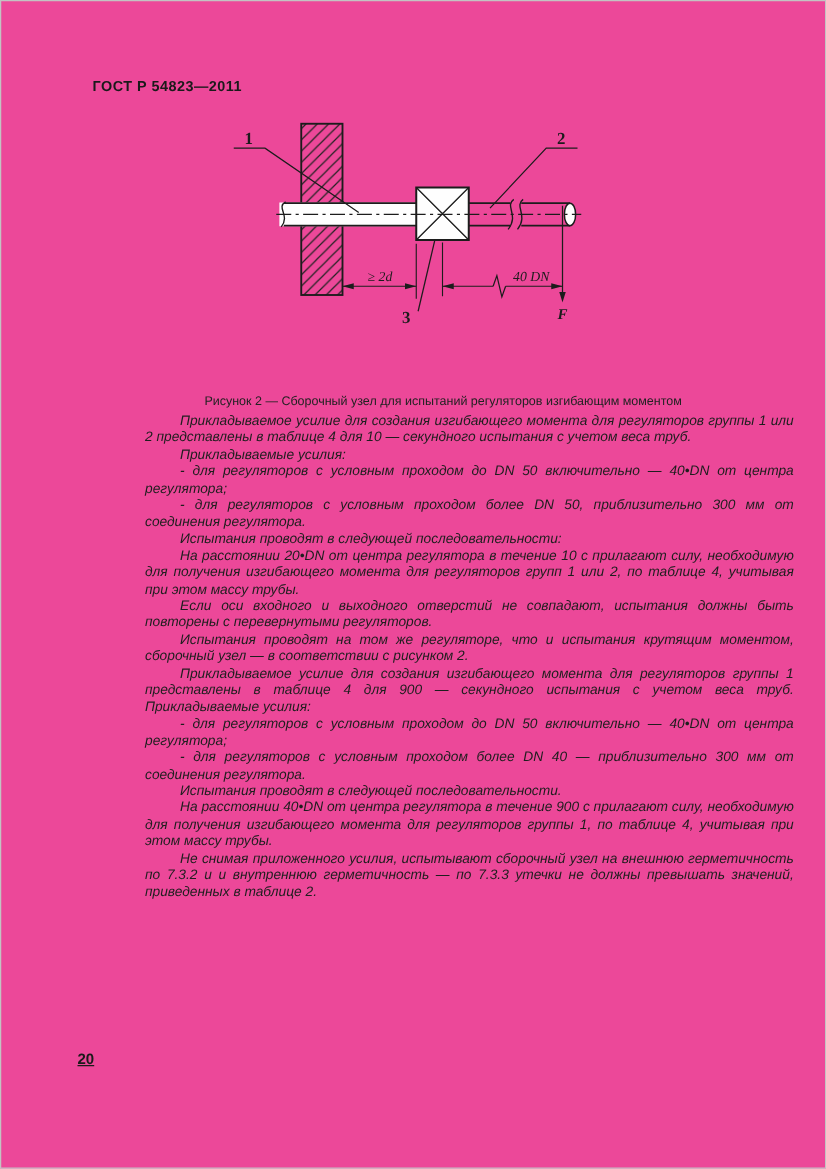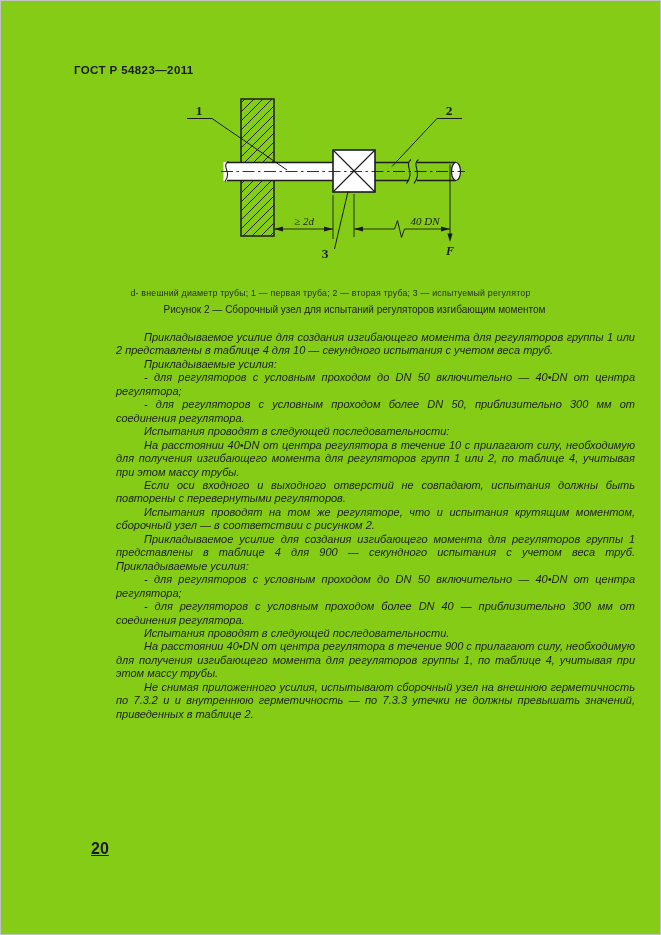--- a/index.html
+++ b/index.html
@@ -1,20 +1,20 @@
 <!DOCTYPE html>
 <html><head>
 <meta charset="utf-8">
 <style>
   html, body { margin: 0; padding: 0; background: #ffffff; }
   .page {
     position: relative;
     width: 661px;
     height: 935px;
-    background: #84cc16;
+    background: #ec4899;
     box-sizing: border-box;
     border: 1px solid #c3c3c3;
     font-family: "Liberation Sans", sans-serif;
     color: #1c1c1c;
     overflow: hidden;
   }
   .header {
     position: absolute;
     left: 73px;
     top: 63px;
@@ -41,21 +41,21 @@
     top: 287px;
     text-align: center;
     font-size: 8.8px;
     color: #2b2b2b;
     letter-spacing: 0.2px;
   }
   .fig-title {
     position: absolute;
     left: 0;
     right: 0;
-    top: 303px;
+    top: 315px;
     text-align: center;
     font-size: 10px;
     color: #222;
     margin-left: 48px;
   }
   .body-text {
     position: absolute;
     left: 71px;
     top: 330px;
     width: 519px;
@@ -68,23 +68,23 @@
   }
   .body-text p {
     margin: 0;
     text-indent: 28px;
   }
   .body-text p.heading {
     font-weight: bold;
   }
   .page-number {
     position: absolute;
-    left: 90px;
+    left: 61px;
     top: 839px;
-    font-size: 16px;
+    font-size: 12px;
     font-weight: bold;
     color: #1a1a1a;
     text-decoration: underline;
   }
 </style>
 </head>
 <body>
 
 <div class="page">
 
@@ -152,31 +152,30 @@
       <text x="424" y="223.5" text-anchor="middle" font-size="11" font-style="italic">40 DN</text>
     </g>
 
     <g>
       <path d="M449,163.5 V234" stroke="#1c1c1c" stroke-width="1" fill="none"></path>
       <polygon points="449,241 446.4,232.5 451.6,232.5" fill="#1c1c1c"></polygon>
       <text x="449" y="254" text-anchor="middle" font-size="12" font-style="italic" font-weight="bold">F</text>
     </g>
   </svg>
 
-  <div class="caption">d- внешний диаметр трубы; 1 — первая труба; 2 — вторая труба; 3 — испытуемый регулятор</div>
 
   <div class="fig-title">Рисунок 2 — Сборочный узел для испытаний регуляторов изгибающим моментом</div>
 
   <div class="body-text">
     <p>Прикладываемое усилие для создания изгибающего момента для регуляторов группы 1 или 2 представлены в таблице 4 для 10 — секундного испытания с учетом веса труб.</p>
     <p>Прикладываемые усилия:</p>
     <p>- для регуляторов с условным проходом до DN 50 включительно — 40•DN от центра регулятора;</p>
     <p>- для регуляторов с условным проходом более DN 50, приблизительно 300 мм от соединения регулятора.</p>
     <p>Испытания проводят в следующей последовательности:</p>
-    <p>На расстоянии 40•DN от центра регулятора в течение 10 с прилагают силу, необходимую для получения изгибающего момента для регуляторов групп 1 или 2, по таблице 4, учитывая при этом массу трубы.</p>
+    <p>На расстоянии 20•DN от центра регулятора в течение 10 с прилагают силу, необходимую для получения изгибающего момента для регуляторов групп 1 или 2, по таблице 4, учитывая при этом массу трубы.</p>
     <p>Если оси входного и выходного отверстий не совпадают, испытания должны быть повторены с перевернутыми регуляторов.</p>
     <p>Испытания проводят на том же регуляторе, что и испытания крутящим моментом, сборочный узел — в соответствии с рисунком 2.</p>
     <p>Прикладываемое усилие для создания изгибающего момента для регуляторов группы 1 представлены в таблице 4 для 900 — секундного испытания с учетом веса труб. Прикладываемые усилия:</p>
     <p>- для регуляторов с условным проходом до DN 50 включительно — 40•DN от центра регулятора;</p>
     <p>- для регуляторов с условным проходом более DN 40 — приблизительно 300 мм от соединения регулятора.</p>
     <p>Испытания проводят в следующей последовательности.</p>
     <p>На расстоянии 40•DN от центра регулятора в течение 900 с прилагают силу, необходимую для получения изгибающего момента для регуляторов группы 1, по таблице 4, учитывая при этом массу трубы.</p>
     <p>Не снимая приложенного усилия, испытывают сборочный узел на внешнюю герметичность по 7.3.2 и и внутреннюю герметичность — по 7.3.3 утечки не должны превышать значений, приведенных в таблице 2.</p>
   </div>
 

